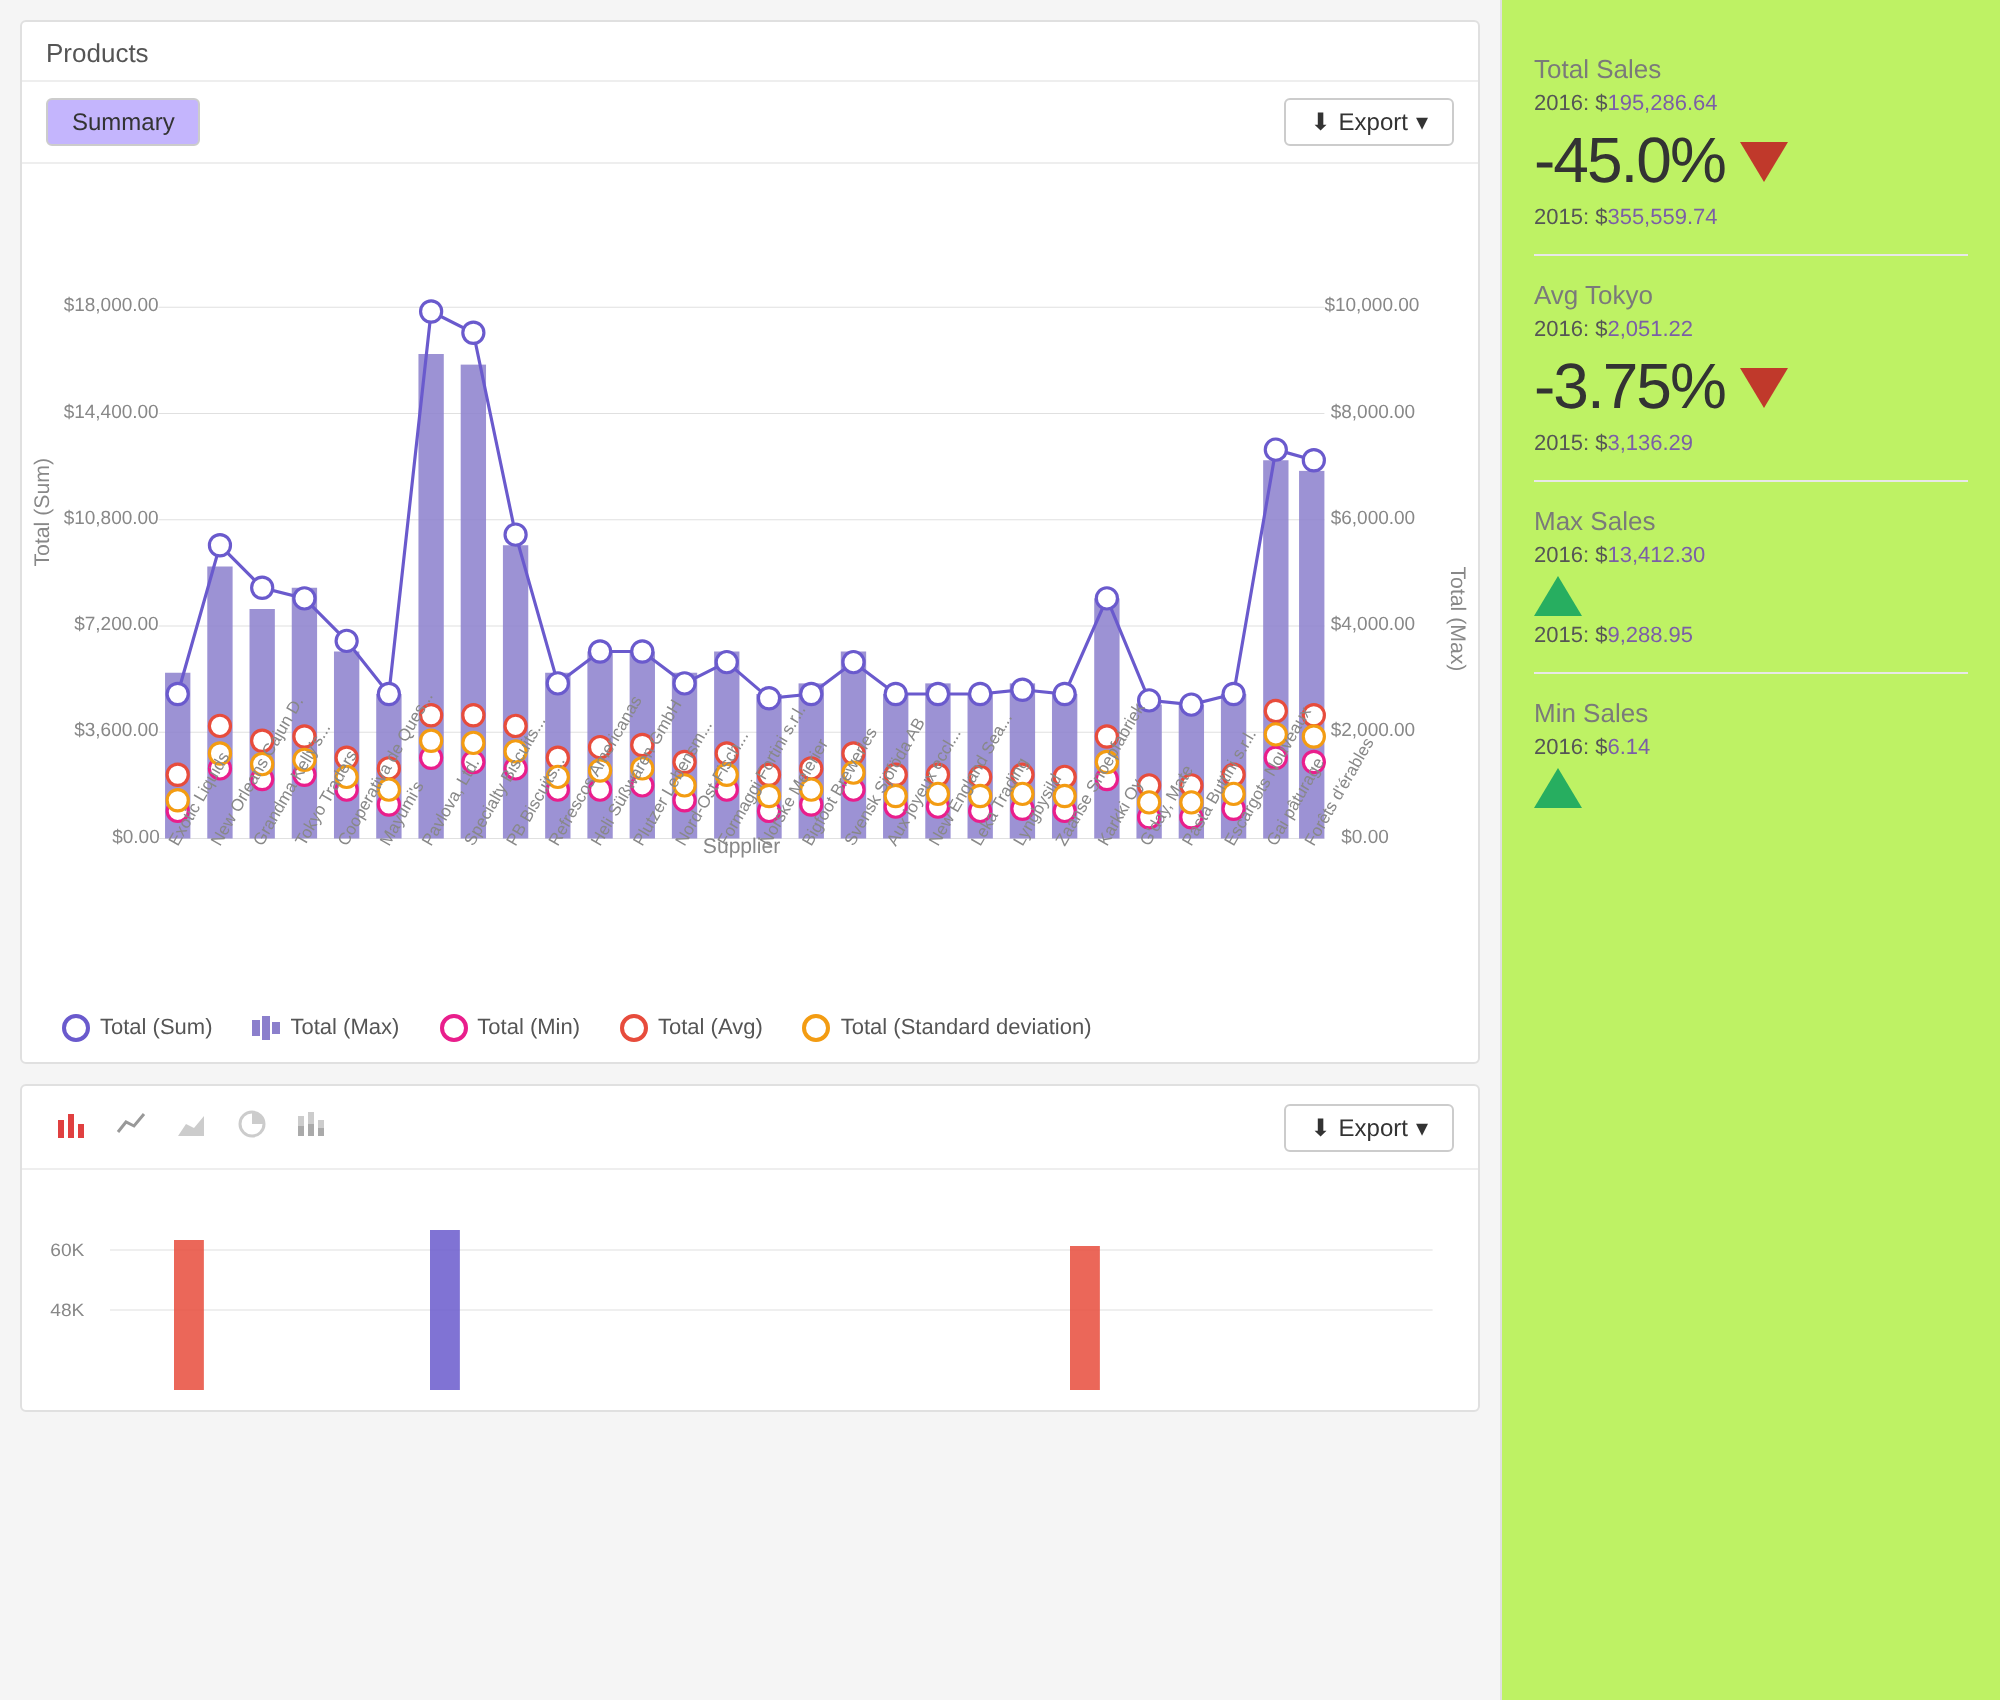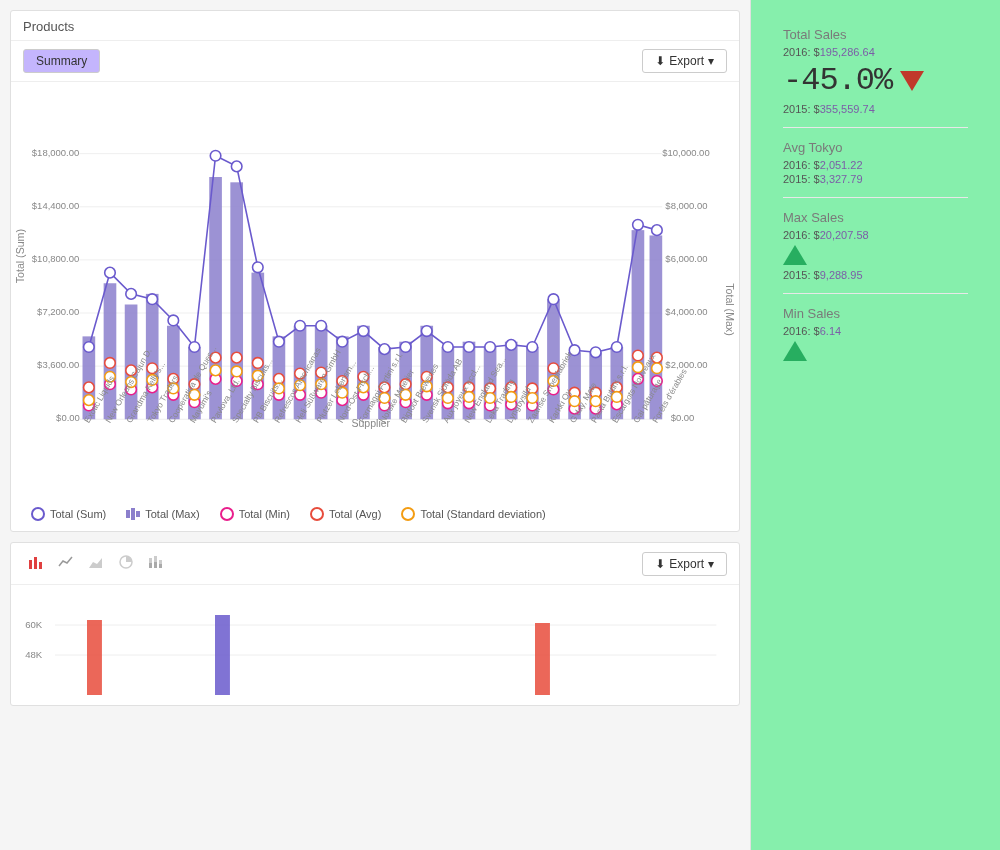--- a/index.html
+++ b/index.html
@@ -18,22 +18,22 @@
     .left-panel {
       flex: 1;
       padding: 10px;
       display: flex;
       flex-direction: column;
       gap: 10px;
     }
     
     .right-panel {
       width: 250px;
-      padding: 15px 32px;
-      background: #86efac;
+      padding: 15px 16px;
+      background: #bef264;
       border-left: 1px solid #e0e0e0;
       display: flex;
       flex-direction: column;
       gap: 0;
     }
     
     .card {
       background: #fff;
       border: 1px solid #e0e0e0;
       border-radius: 3px;
@@ -162,21 +162,20 @@
       margin-bottom: 2px;
     }
     .metric-year-value span.highlight {
       color: #7b5ea7;
     }
     .metric-pct-row {
       display: flex;
       align-items: center;
       gap: 8px;
       margin: 4px 0;
-      font-family: Liberation Mono, monospace;
     }
     .metric-pct {
       font-size: 32px;
       font-weight: 300;
       color: #333;
       letter-spacing: -1px;
     }
     .arrow-down {
       width: 0;
       height: 0;
@@ -545,29 +544,33 @@
       <div class="metric-prev-year">
         <span>2015: $</span><span class="highlight">355,559.74</span>
       </div>
     </div>
 
     <div class="metric-block">
       <div class="metric-label">Avg Tokyo</div>
       <div class="metric-year-value">
         <span>2016: $</span><span class="highlight">2,051.22</span>
       </div>
+      <div class="metric-pct-row">
+        <span class="metric-pct">-3.75%</span>
+        <div class="arrow-down"></div>
+      </div>
       <div class="metric-prev-year">
-        <span>2015: $</span><span class="highlight">3,327.79</span>
+        <span>2015: $</span><span class="highlight">3,136.29</span>
       </div>
     </div>
 
     <div class="metric-block">
       <div class="metric-label">Max Sales</div>
       <div class="metric-year-value">
-        <span>2016: $</span><span class="highlight">20,207.58</span>
+        <span>2016: $</span><span class="highlight">13,412.30</span>
       </div>
       <div class="metric-pct-row">
         <div class="arrow-up"></div>
       </div>
       <div class="metric-prev-year">
         <span>2015: $</span><span class="highlight">9,288.95</span>
       </div>
     </div>
 
     <div class="metric-block">

